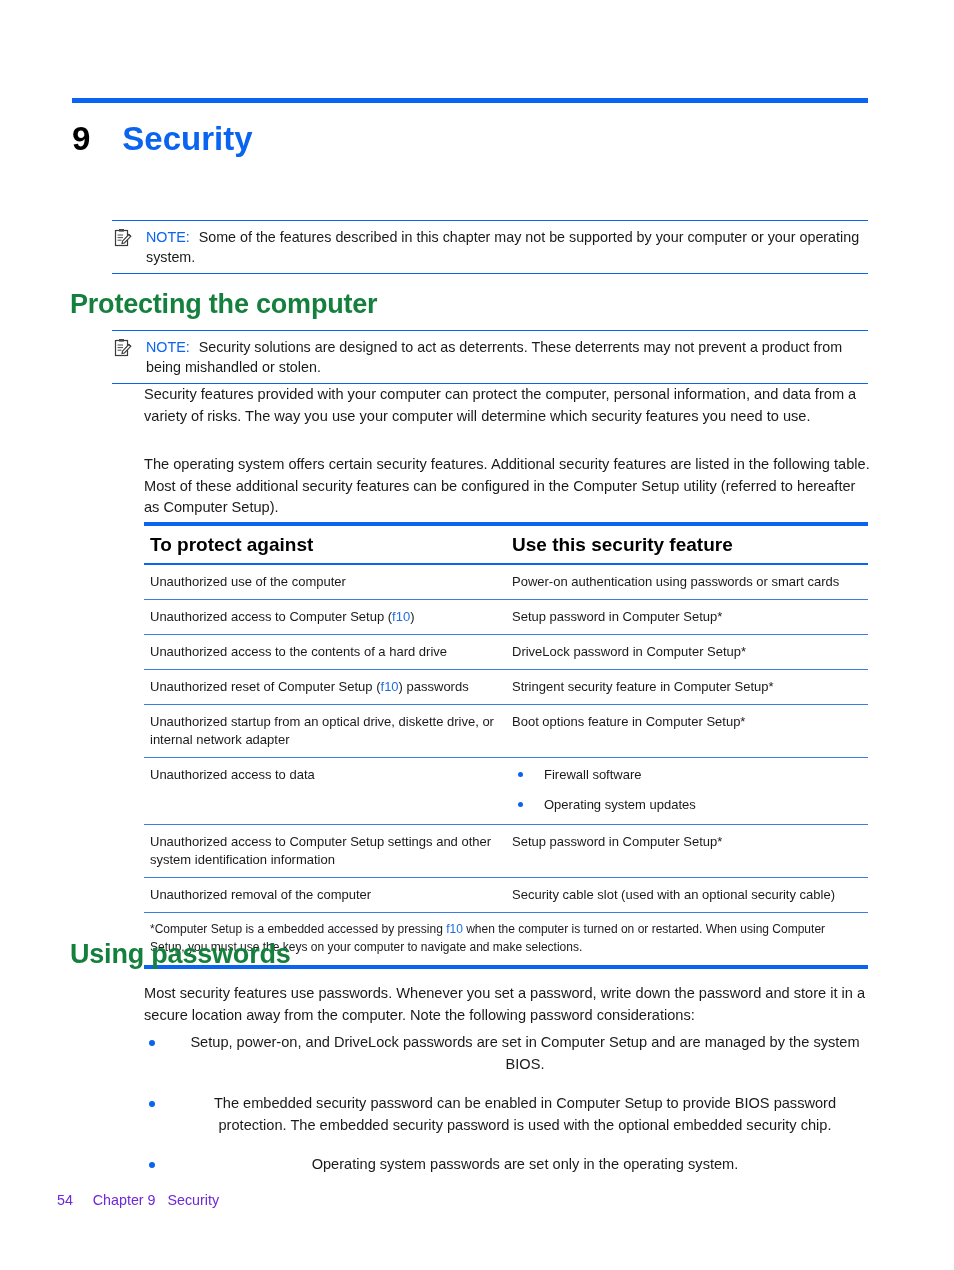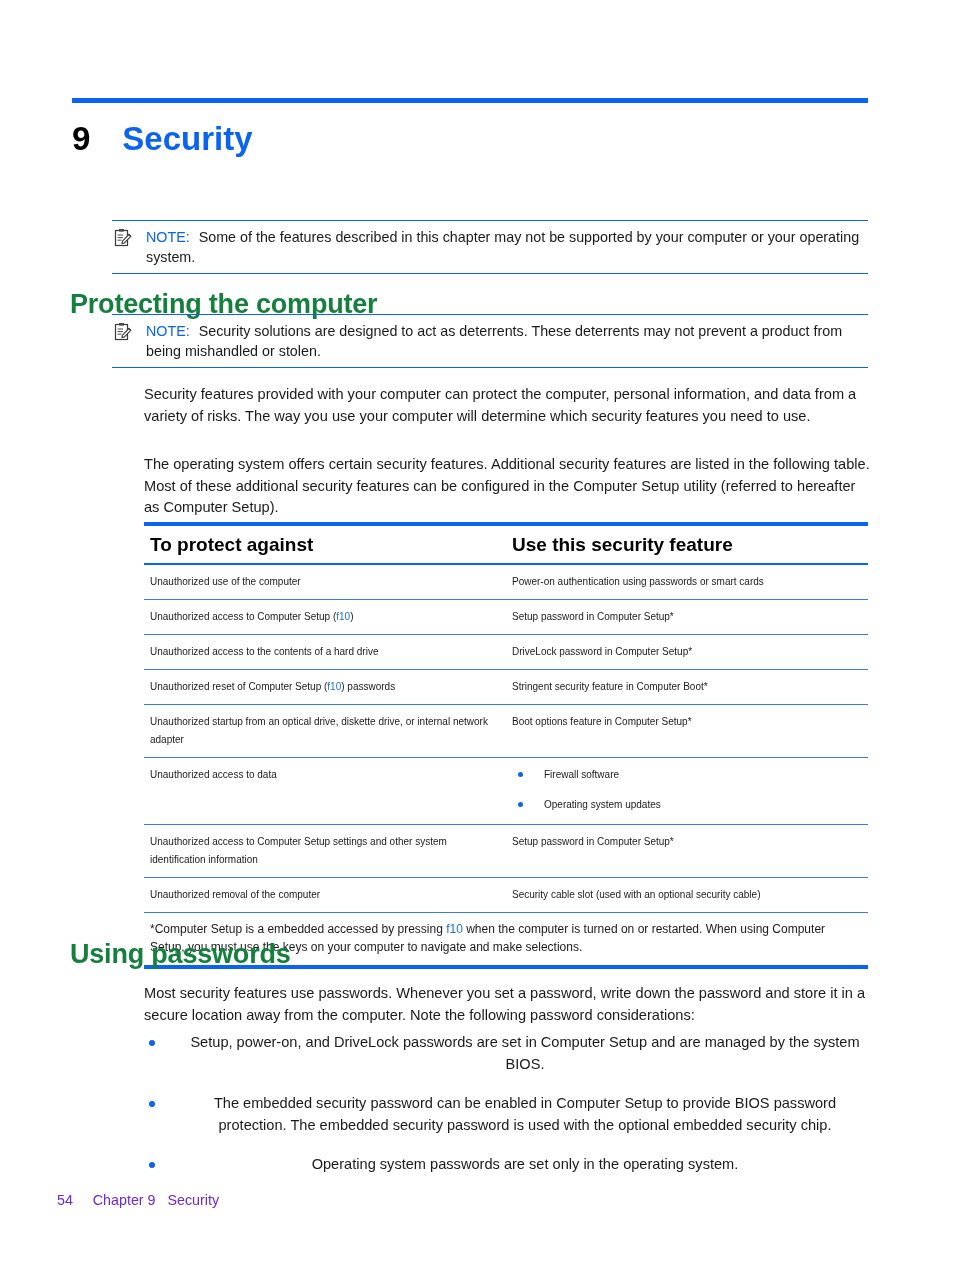--- a/index.html
+++ b/index.html
@@ -80,21 +80,21 @@
     height: 19px;
   }
   .note-label {
     color: #0a64f0;
     font-weight: normal;
     font-size: 14.3px;
     margin-right: 9px;
   }
 
   #note1 { top: 220px; }
-  #note2 { top: 314px; }
+  #note2 { top: 330px; }
 
   
   .h1 {
     position: absolute;
     left: 70px;
     color: #15803d;
     font-size: 27px;
     font-weight: bold;
     line-height: 32px;
     letter-spacing: -0.2px;
@@ -135,21 +135,21 @@
     border-bottom: 2.6px solid #0a64f0;
     font-size: 19px;
     font-weight: bold;
     text-align: left;
     padding: 8px 10px 7px 6px;
     color: #000;
     vertical-align: top;
   }
   table.sec-table tr.data-row > td {
     border-bottom: 1.2px solid #3b7de0;
-    font-size: 10px;
+    font-size: 13px;
     font-weight: normal;
     text-align: left;
     padding: 8px 10px 8px 6px;
     color: #1a1a1a;
     vertical-align: top;
     line-height: 18px;
   }
   table.sec-table td.col2, table.sec-table th.col2 {
     padding-left: 10px;
   }
@@ -298,21 +298,21 @@
           <td class="col2">Setup password in Computer Setup*</td>
         </tr>
 
         <tr class="data-row">
           <td class="col1">Unauthorized access to the contents of a hard drive</td>
           <td class="col2">DriveLock password in Computer Setup*</td>
         </tr>
 
         <tr class="data-row">
           <td class="col1"><span>Unauthorized reset of Computer Setup (</span><span class="lnk">f10</span><span>) passwords</span></td>
-          <td class="col2">Stringent security feature in Computer Boot*</td>
+          <td class="col2">Stringent security feature in Computer Setup*</td>
         </tr>
 
         <tr class="data-row">
           <td class="col1">Unauthorized startup from an optical drive, diskette drive, or internal network adapter</td>
           <td class="col2">Boot options feature in Computer Setup*</td>
         </tr>
 
         <tr class="data-row">
           <td class="col1">Unauthorized access to data</td>
           <td class="col2">

